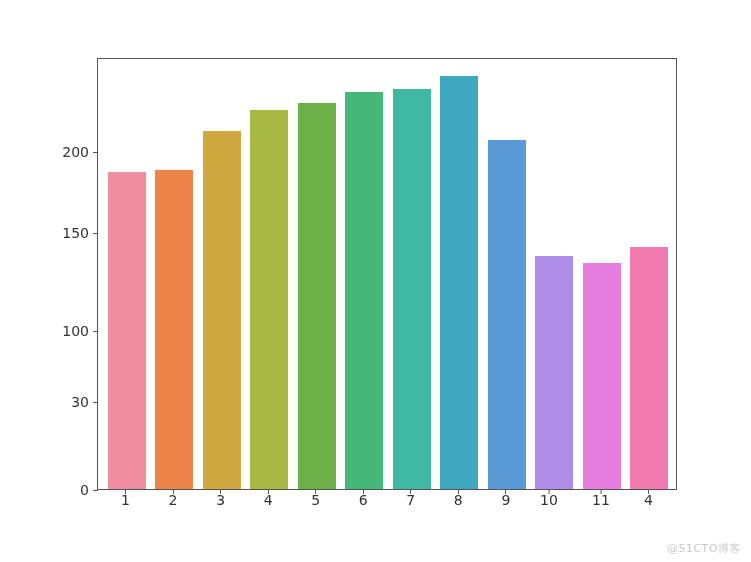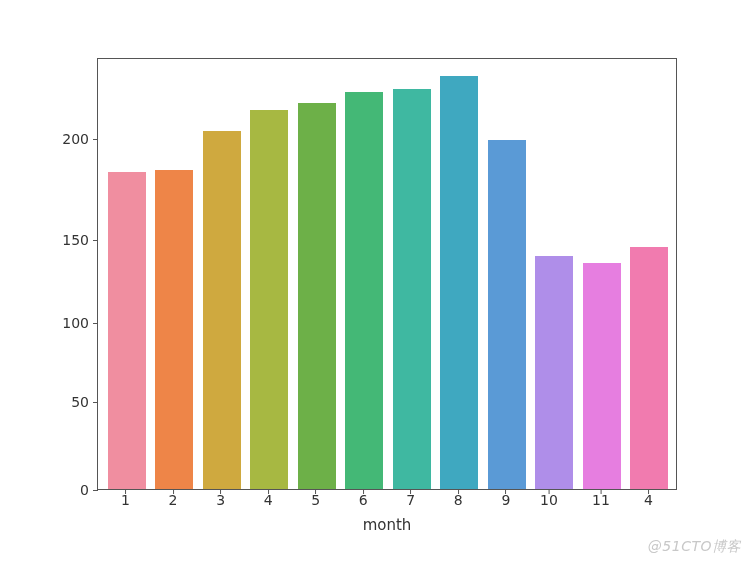--- a/index.html
+++ b/index.html
@@ -82,24 +82,23 @@
     width: 580px;
     top: 516px;
     text-align: center;
     font-size: 15px;
     color: #333;
   }
   .watermark {
     position: absolute;
     right: 10px;
     bottom: 6px;
-    font-size: 14px;
+    font-size: 11px;
     color: #c8c8c8;
     letter-spacing: 0.5px;
-    font-style: italic;
   }
 </style>
 </head>
 <body>
 
 <div class="figure">
 
   <div class="plot-area">
     <div class="bars" id="bars">
         <div class="bar" style="left: 9.5082px; width: 38.0328px; height: 317.388px; background: rgb(240, 142, 160);"></div>
@@ -112,36 +111,35 @@
         <div class="bar" style="left: 342.295px; width: 38.0328px; height: 412.604px; background: rgb(63, 168, 192);"></div>
         <div class="bar" style="left: 389.836px; width: 38.0328px; height: 349.127px; background: rgb(90, 154, 214);"></div>
         <div class="bar" style="left: 437.377px; width: 38.0328px; height: 232.751px; background: rgb(175, 142, 233);"></div>
         <div class="bar" style="left: 484.918px; width: 38.0328px; height: 225.698px; background: rgb(230, 126, 224);"></div>
         <div class="bar" style="left: 532.459px; width: 38.0328px; height: 241.567px; background: rgb(241, 123, 175);"></div>
       </div>
   </div>
 
   <div id="y-axis">
       <div class="y-tick" style="top: 490px;"><span>0</span><span class="tick-mark"></span></div>
-      <div class="y-tick" style="top: 401.837px;"><span>50</span><span class="tick-mark"></span></div>
-      <div class="y-tick" style="top: 323px;"><span>100</span><span class="tick-mark"></span></div>
-      <div class="y-tick" style="top: 240px;"><span>150</span><span class="tick-mark"></span></div>
-      <div class="y-tick" style="top: 139px;"><span>200</span><span class="tick-mark"></span></div>
+      <div class="y-tick" style="top: 401.837px;"><span>30</span><span class="tick-mark"></span></div>
+      <div class="y-tick" style="top: 331px;"><span>100</span><span class="tick-mark"></span></div>
+      <div class="y-tick" style="top: 233px;"><span>150</span><span class="tick-mark"></span></div>
+      <div class="y-tick" style="top: 152px;"><span>200</span><span class="tick-mark"></span></div>
     </div>
   <div id="x-axis">
       <div class="x-tick" style="left: 125.525px;"><span class="tick-mark"></span><span>1</span></div>
       <div class="x-tick" style="left: 173.066px;"><span class="tick-mark"></span><span>2</span></div>
       <div class="x-tick" style="left: 220.607px;"><span class="tick-mark"></span><span>3</span></div>
       <div class="x-tick" style="left: 268.148px;"><span class="tick-mark"></span><span>4</span></div>
       <div class="x-tick" style="left: 315.689px;"><span class="tick-mark"></span><span>5</span></div>
       <div class="x-tick" style="left: 363.23px;"><span class="tick-mark"></span><span>6</span></div>
       <div class="x-tick" style="left: 410.77px;"><span class="tick-mark"></span><span>7</span></div>
       <div class="x-tick" style="left: 458.311px;"><span class="tick-mark"></span><span>8</span></div>
       <div class="x-tick" style="left: 505.852px;"><span class="tick-mark"></span><span>9</span></div>
       <div class="x-tick" style="left: 549px;"><span class="tick-mark"></span><span>10</span></div>
       <div class="x-tick" style="left: 600.934px; text-align: center;"><span class="tick-mark"></span><span>11</span></div>
       <div class="x-tick" style="left: 648.475px;"><span class="tick-mark"></span><span>4</span></div>
     </div>
 
-  <div class="x-label">month</div>
 
   <div class="watermark">@51CTO博客</div>
 </div>
 
 </body></html>

